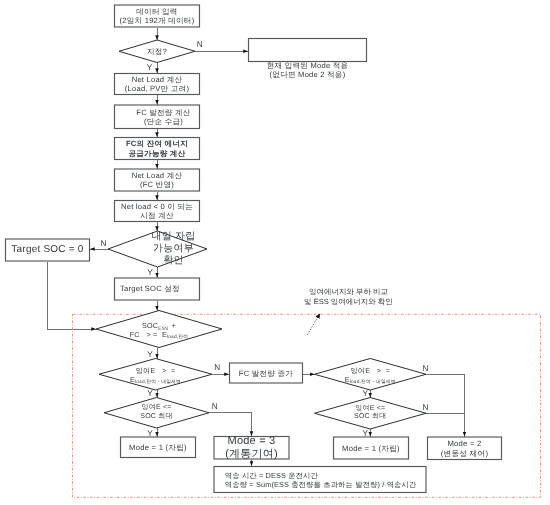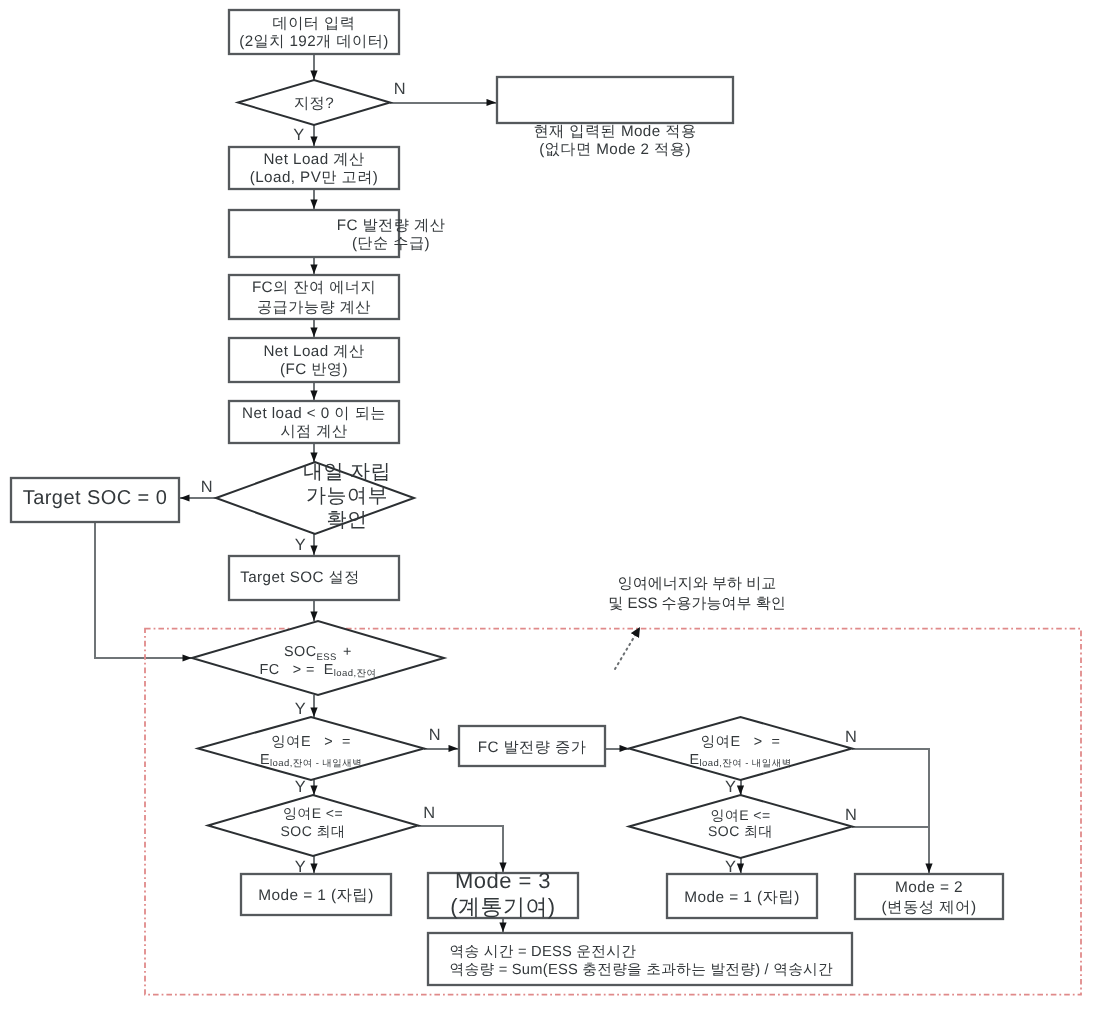--- a/index.html
+++ b/index.html
@@ -87,22 +87,22 @@
         <rect x="427.5" y="437" width="74" height="22.5" class="nd-box"></rect>
         <rect x="214" y="466.5" width="212" height="26" class="nd-box"></rect>
       </g>
 </svg>
 
 <div id="labels">
       <div class="node-label" style="left: 114px; top: 4.5px; width: 86px; height: 23px; font-size: 7.6px;"><span>데이터 입력<br>(2일치 192개 데이터)</span></div>
       <div class="node-label" style="left: 119px; top: 40px; width: 76px; height: 22.5px; font-size: 7.6px;"><span>지정?</span></div>
       <div class="node-label" style="left: 248px; top: 38px; width: 119px; height: 24px; font-size: 7.6px; margin-top: 20px;"><span>현재 입력된 Mode 적용<br>(없다면 Mode 2 적용)</span></div>
       <div class="node-label" style="left: 114px; top: 73px; width: 86px; height: 22px; font-size: 7.6px;"><span>Net Load 계산<br>(Load, PV만 고려)</span></div>
-      <div class="node-label" style="left: 114px; top: 104.5px; width: 99px; height: 24.5px; font-size: 7.6px; padding-left: 32px;"><span>FC 발전량 계산<br>(단순 수급)</span></div>
-      <div class="node-label" style="left: 114px; top: 137px; width: 86px; height: 23px; font-size: 7.6px;"><span>FC의 잔여 에너지<br>공급가능량 계산</span></div>
+      <div class="node-label" style="left: 114px; top: 104.5px; width: 99px; height: 24.5px; font-size: 7.6px;"><span>FC 발전량 계산<br>(단순 수급)</span></div>
+      <div class="node-label" style="left: 114px; top: 137px; width: 86px; height: 23px; font-size: 7.6px; font-weight: bold;"><span>FC의 잔여 에너지<br>공급가능량 계산</span></div>
       <div class="node-label" style="left: 114px; top: 168.5px; width: 86px; height: 23px; font-size: 7.6px;"><span>Net Load 계산<br>(FC 반영)</span></div>
       <div class="node-label" style="left: 114px; top: 200px; width: 86px; height: 22px; font-size: 7.6px;"><span>Net load &lt; 0 이 되는<br>시점 계산</span></div>
       <div class="node-label" style="left: 124px; top: 231px; width: 99px; height: 36px; font-size: 10px;"><span>내일 자립<br>가능여부<br>확인</span></div>
       <div class="node-label" style="left: 5px; top: 238.5px; width: 85px; height: 23px; font-size: 10px;"><span>Target SOC = 0</span></div>
       <div class="node-label" style="left: 114px; top: 277.5px; width: 72px; height: 23px; font-size: 7.6px;"><span>Target SOC 설정</span></div>
       <div class="node-label" style="left: 96px; top: 312.7px; width: 126px; height: 37px; font-size: 7.2px;"><span>SOC<sub>ESS  </sub>+<br>FC   &gt; =  E<sub>load,잔여</sub></span></div>
       <div class="node-label" style="left: 99px; top: 359.8px; width: 113px; height: 31.5px; font-size: 7.2px;"><span>잉여E   &gt;  =<br>E<sub>load,잔여 - 내일새벽</sub></span></div>
       <div class="node-label" style="left: 229px; top: 363.6px; width: 74px; height: 21px; font-size: 7.6px;"><span>FC 발전량 증가</span></div>
       <div class="node-label" style="left: 314.5px; top: 359.8px; width: 111.5px; height: 31.5px; font-size: 7.2px;"><span>잉여E   &gt;  =<br>E<sub>load,잔여 - 내일새벽</sub></span></div>
       <div class="node-label" style="left: 104px; top: 397.5px; width: 105px; height: 30.5px; font-size: 7px;"><span>잉여E &lt;=<br>SOC 최대</span></div>
@@ -119,14 +119,14 @@
       <div class="edge-label" style="left: 142.1px; top: 350.5px; width: 16px; text-align: center;">Y</div>
       <div class="edge-label" style="left: 142.1px; top: 390px; width: 16px; text-align: center;">Y</div>
       <div class="edge-label" style="left: 209.3px; top: 364.1px; width: 16px; text-align: center;">N</div>
       <div class="edge-label" style="left: 142.1px; top: 429.6px; width: 16px; text-align: center;">Y</div>
       <div class="edge-label" style="left: 206.6px; top: 402.5px; width: 16px; text-align: center;">N</div>
       <div class="edge-label" style="left: 357.2px; top: 390px; width: 16px; text-align: center;">Y</div>
       <div class="edge-label" style="left: 417.5px; top: 365.2px; width: 16px; text-align: center;">N</div>
       <div class="edge-label" style="left: 357.2px; top: 429.6px; width: 16px; text-align: center;">Y</div>
       <div class="edge-label" style="left: 417.5px; top: 403.7px; width: 16px; text-align: center;">N</div>
     </div>
-<div class="annot" style="left: 278.5px; top: 287.4px; width: 140px;"><span>잉여에너지와 부하 비교</span><br><span>및 ESS 수용가능여부 확인</span></div>
+<div class="annot" style="left: 278.5px; top: 287.4px; width: 140px;"><span>잉여에너지와 부하 비교</span><br><span>및 ESS 잉여에너지와 확인</span></div>
   </div>
 
 </body></html>

